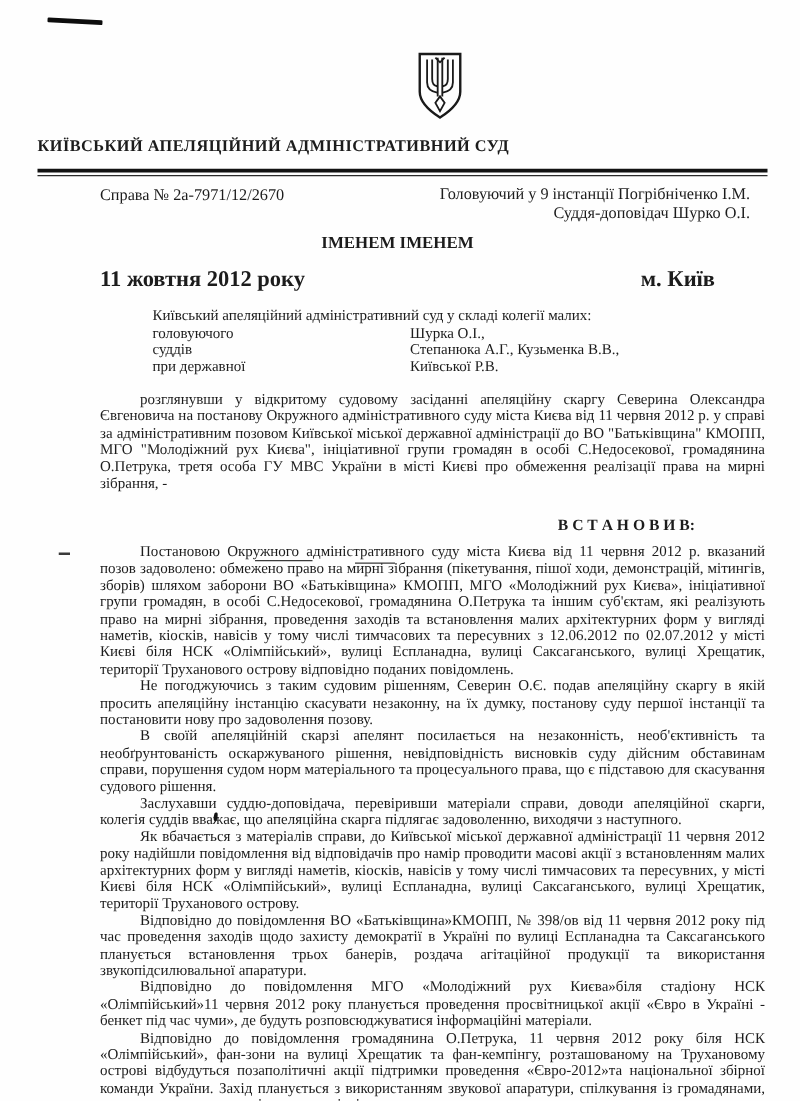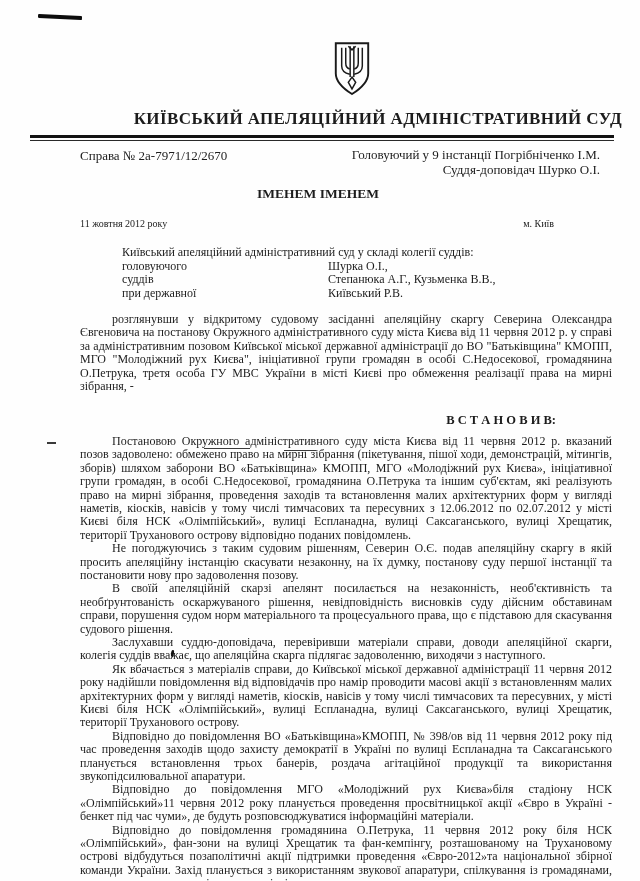--- a/index.html
+++ b/index.html
@@ -24,22 +24,22 @@
   }
   
   .emblem {
     position:absolute; left:329px; top:41px;
     width:46px; height:56px;
   }
   .emblem svg { width:100%; height:100%; }
   
   .court-title {
     position:absolute; left:30px; right:18px; top:109px;
-    text-align:right; font-weight:bold;
-    font-size:17px; letter-spacing:0.4px;
+    text-align:left; font-weight:bold;
+    font-size:13px; letter-spacing:0.4px;
     white-space:nowrap;
   }
   .header-rule {
     position:absolute; left:30px; right:26px; top:135px;
     height:2px;
     border-top:3.5px solid #121212;
     border-bottom:1.2px solid #2a2a2a;
   }
   .case-row {
     position:absolute; left:80px; right:40px; top:148px;
@@ -53,23 +53,23 @@
     position:absolute; left:80px; top:186px; width:532px;
     font-size:12px; line-height:13.4px;
   }
   .res-title {
     text-align:center; font-weight:bold;
     font-size:13.5px; line-height:15px;
     margin-right:56px; 
   }
   .date-row {
     display:flex; justify-content:space-between;
-    margin-top:16px; font-size:10px;
+    margin-top:16px; font-size:18px;font-weight:bold;
   }
-  .city { margin-right:58px; }
+  .city { margin-right:40px; }
   .panel { margin-top:16px; padding-left:42px; }
   .panel-row { display:flex;gap:28px; }
   .panel-role { width:178px; flex:none; }
   .preamble {
     margin:13px 0 0 0; text-indent:32px; text-align:justify;
   }
   .established {
     text-align:right; font-weight:bold; font-size:12.5px;
     margin:21px 56px 7px 0;
   }
@@ -122,32 +122,32 @@
     <div class="res-title">
       <div>ІМЕНЕМ ІМЕНЕМ</div>
     </div>
 
     <div class="date-row">
       <span>11 жовтня 2012 року</span>
       <span class="city">м. Київ</span>
     </div>
 
     <div class="panel">
-      <div>Київський апеляційний адміністративний суд у складі колегії суддів:</div>
+      <div>Київський апеляційний адміністративний суд у складі колегії малих:</div>
       <div class="panel-row">
         <span class="panel-role">головуючого</span>
         <span>Шурка О.І.,</span>
       </div>
       <div class="panel-row">
         <span class="panel-role">суддів</span>
         <span>Степанюка А.Г., Кузьменка В.В.,</span>
       </div>
       <div class="panel-row">
         <span class="panel-role">при державної</span>
-        <span>Київський Р.В.</span>
+        <span>Київської Р.В.</span>
       </div>
     </div>
 
     <p class="preamble">розглянувши у відкритому судовому засіданні апеляційну скаргу Северина Олександра Євгеновича на постанову Окружного адміністративного суду міста Києва від 11 червня 2012 р. у справі за адміністративним позовом Київської міської державної адміністрації до ВО "Батьківщина" КМОПП, МГО "Молодіжний рух Києва", ініціативної групи громадян в особі С.Недосекової, громадянина О.Петрука, третя особа ГУ МВС України в місті Києві про обмеження реалізації права на мирні зібрання, -</p>
 
     <div class="established">В С Т А Н О В И В:</div>
 
     <p class="bodypara">Постановою Окружного адміністративного суду міста Києва від 11 червня 2012 р. вказаний позов задоволено: обмежено право на мирні зібрання (пікетування, пішої ходи, демонстрацій, мітингів, зборів) шляхом заборони ВО «Батьківщина» КМОПП, МГО «Молодіжний рух Києва», ініціативної групи громадян, в особі С.Недосекової, громадянина О.Петрука та іншим суб'єктам, які реалізують право на мирні зібрання, проведення заходів та встановлення малих архітектурних форм у вигляді наметів, кіосків, навісів у тому числі тимчасових та пересувних з 12.06.2012 по 02.07.2012 у місті Києві біля НСК «Олімпійський», вулиці Еспланадна, вулиці Саксаганського, вулиці Хрещатик, території Труханового острову відповідно поданих повідомлень.</p>
     <p class="bodypara">Не погоджуючись з таким судовим рішенням, Северин О.Є. подав апеляційну скаргу в якій просить апеляційну інстанцію скасувати незаконну, на їх думку, постанову суду першої інстанції та постановити нову про задоволення позову.</p>
     <p class="bodypara">В своїй апеляційній скарзі апелянт посилається на незаконність, необ'єктивність та необґрунтованість оскаржуваного рішення, невідповідність висновків суду дійсним обставинам справи, порушення судом норм матеріального та процесуального права, що є підставою для скасування судового рішення.</p>

